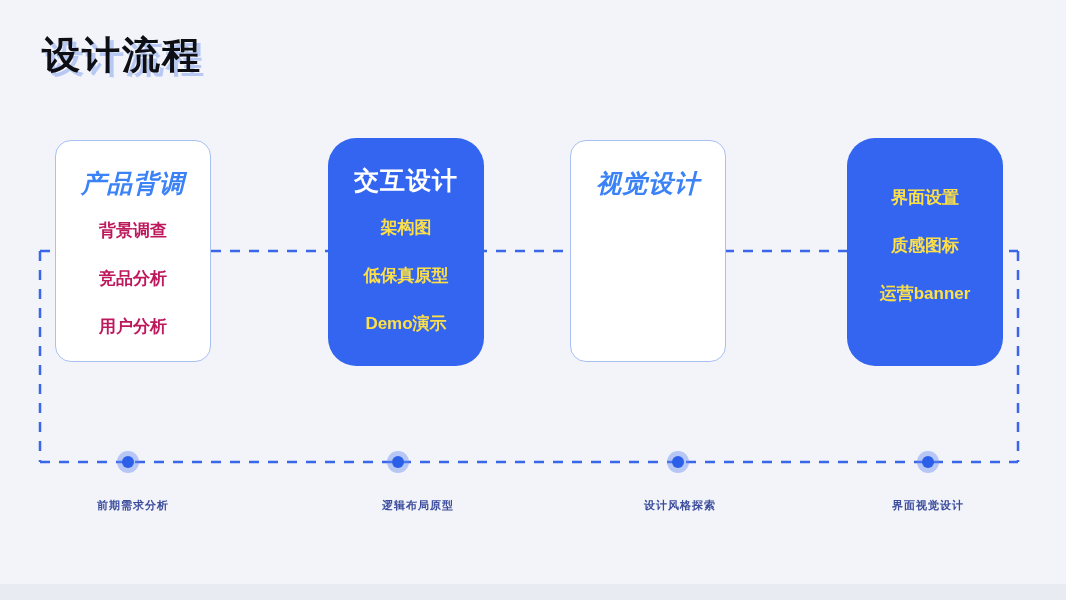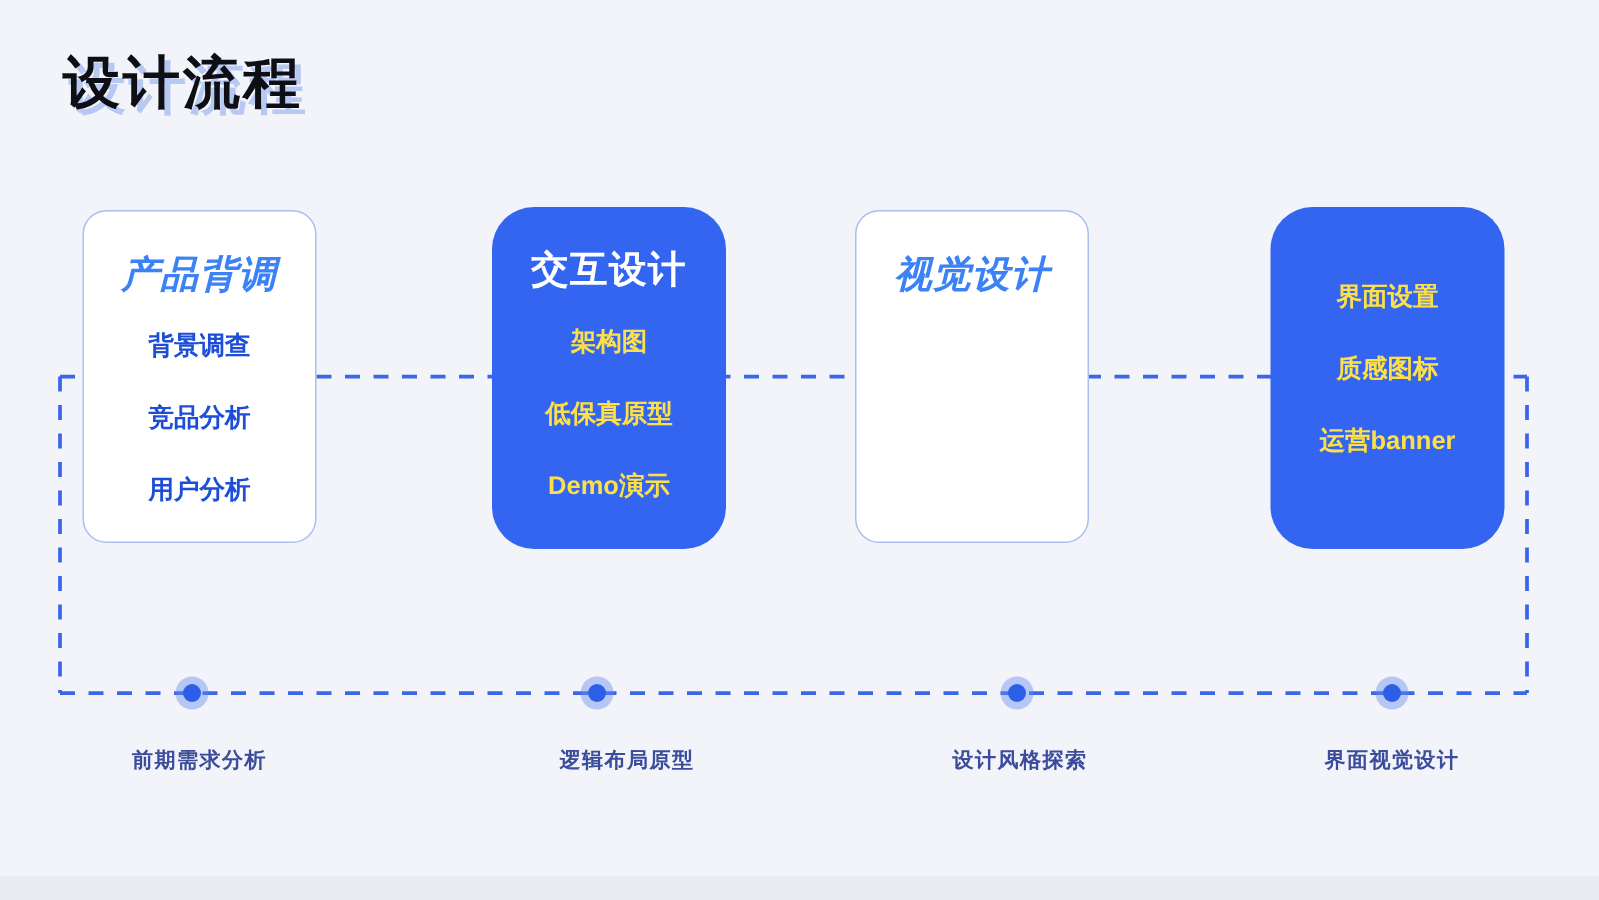--- a/index.html
+++ b/index.html
@@ -61,21 +61,21 @@
     align-items:center;
     gap:30px;
     margin-top:24px;
   }
   .card-item{
     font-size:17px;
     font-weight:700;
     line-height:18px;
     white-space:nowrap;
   }
-  .card.outline .card-item{color:#1d4ed8;}
+  .card.outline .card-item{color:#be185d;}
   .card.solid .card-item{color:#fde047;}
   .card1{left:55px;}
   .card2{left:328px;}
   .card3{left:570px;}
   .card4{left:847px;}
   .milestone-dot{
     position:absolute;
     z-index:3;
     width:22px;height:22px;
     border-radius:50%;
@@ -87,21 +87,21 @@
   .milestone-dot .dot-core{
     width:12px;height:12px;
     border-radius:50%;
     background:#2b5fe8;
   }
   .milestone-label{
     position:absolute;
     z-index:3;
     top:498px;
     transform:translateX(-50%);
-    font-size:14px;
+    font-size:11px;
     font-weight:800;
     letter-spacing:1px;
     color:#3c4c9c;
     white-space:nowrap;
     text-align:center;
   }
 </style>
 </head>
 <body>
 

